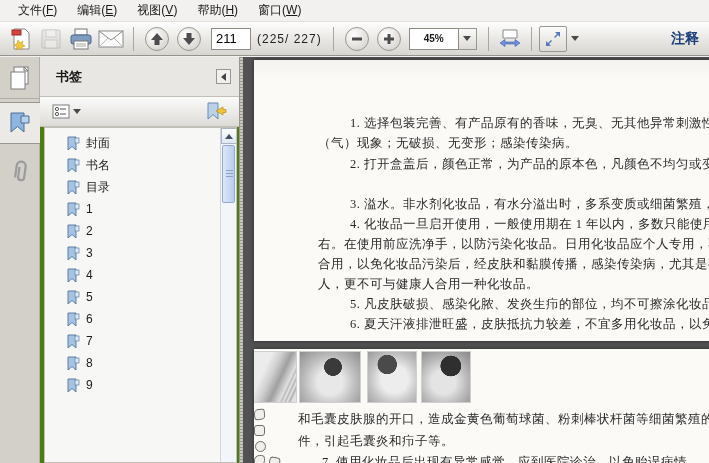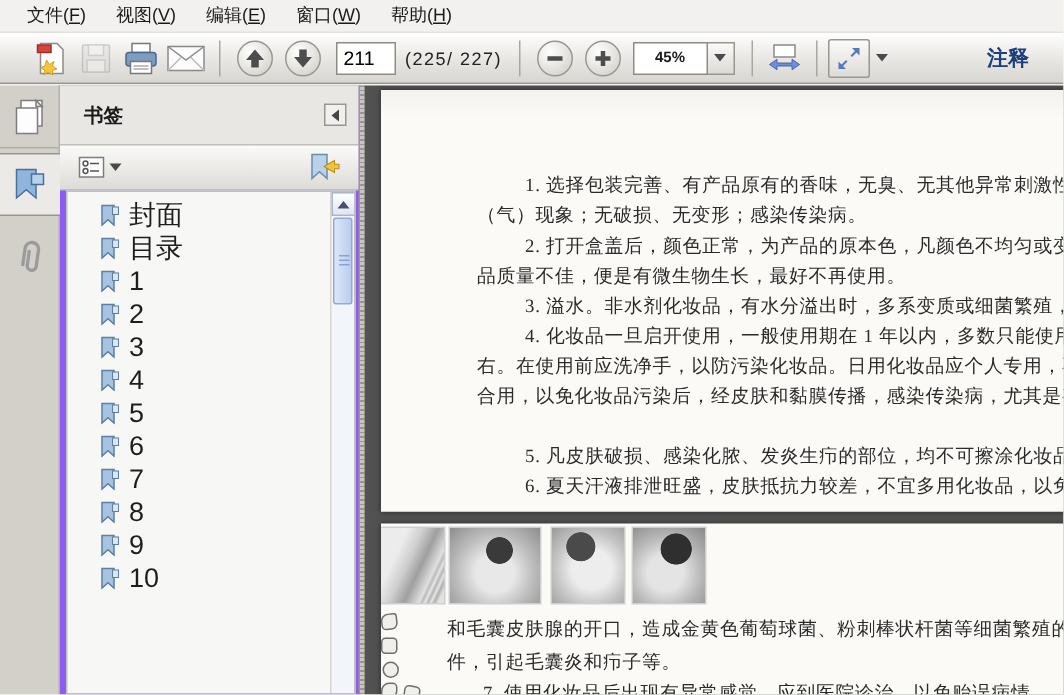--- a/index.html
+++ b/index.html
@@ -6,21 +6,21 @@
   html,body { width:709px; height:463px; overflow:hidden; }
   body { font-family:"Liberation Sans","DejaVu Sans",sans-serif; font-size:12px; color:#1a1a1a; background:#f2f1ef; }
   .window { position:relative; width:709px; height:463px; overflow:hidden; }
 
   
   .menubar { height:22px; background:#f2f1ef; display:flex; align-items:center; padding-left:8px; border-bottom:1px solid #e3e1dd; }
   .menu-item { padding:2px 10px 3px 10px; cursor:default; white-space:nowrap; }
   .menu-item u { text-decoration:underline; }
 
   
-  .toolbar { height:34px; background:linear-gradient(#fefefe,#e6e4e0 60%,#d8d6d1); border-bottom:1px solid #96938c; display:flex; align-items:center; padding:0 19px; }
+  .toolbar { height:34px; background:linear-gradient(#fefefe,#e6e4e0 60%,#d8d6d1); border-bottom:1px solid #96938c; display:flex; align-items:center; padding:0 6px; }
   .tbtn { width:30px; height:28px; display:flex; align-items:center; justify-content:center; border:1px solid transparent; border-radius:3px; }
   .tbtn.disabled { opacity:.45; filter:grayscale(1); }
   .tsep { width:1px; height:24px; background:#aaa79f; margin:0 7px; }
   .circbtn { width:24px; height:24px; border-radius:50%; background:radial-gradient(circle at 35% 30%,#ffffff,#dddbd6 70%,#c9c7c2); border:1px solid #9a978f; display:flex; align-items:center; justify-content:center; margin:0 4px; }
   .page-input { width:40px; height:22px; border:1px solid #8f8c85; background:#fff; font-size:13px; padding:0 4px; text-align:left; margin:0 6px; font-family:"Liberation Sans",sans-serif; }
   .page-count { font-size:12px; color:#222; white-space:nowrap; letter-spacing:1px; margin-right:4px; }
   .zoom-box { display:flex; align-items:stretch; height:22px; margin:0 4px; }
   .zoom-value { width:50px; border:1px solid #8f8c85; background:#fff; display:flex; align-items:center; justify-content:center; font-size:10px;font-weight:bold; }
   .drop-btn { width:18px; border:1px solid #9a978f; border-left:none; background:linear-gradient(#fafaf9,#dcdad5); display:flex; align-items:center; justify-content:center; }
   .caret-down { width:0; height:0; border-left:4px solid transparent; border-right:4px solid transparent; border-top:5px solid #4a4a4a; }
@@ -32,30 +32,30 @@
   
   .main { position:absolute; top:57px; left:0; right:0; bottom:0; display:flex; }
 
   
   .tabstrip { width:40px; background:#d3d0ca; border-right:1px solid #b3b0a9; position:relative; }
   .strip-top { height:42px; display:flex; align-items:center; justify-content:center; border-bottom:1px solid #b3b0a9; }
   .strip-tab { width:40px; height:42px; display:flex; align-items:center; justify-content:center; }
   .strip-tab.selected { background:#eceae7; border-top:1px solid #9a968f; border-bottom:1px solid #9a968f; }
 
   
-  .sidebar { width:200px; background:#8b5cf6; display:flex; flex-direction:column; border-right:1px solid #9a968f; }
+  .sidebar { width:200px; background:#4d7c0f; display:flex; flex-direction:column; border-right:1px solid #9a968f; }
   .sb-header { height:40px; background:#e9e7e4; display:flex; align-items:center; padding:0 8px 0 16px; border-bottom:1px solid #c2bfb9; }
   .sb-title { font-weight:bold; font-size:13px; }
   .collapse-btn { margin-left:auto; width:15px; height:15px; border:1px solid #9a978f; background:#f1f0ee; display:flex; align-items:center; justify-content:center; }
   .caret-left { width:0; height:0; border-top:4px solid transparent; border-bottom:4px solid transparent; border-right:5px solid #444; }
   .sb-options { height:30px; background:linear-gradient(#fbfbfa,#dddbd6); border-bottom:1px solid #c2bfb9; display:flex; align-items:center; padding:0 8px; }
   .opt-btn { display:flex; align-items:center; gap:3px; padding:2px 3px; border:1px solid transparent; }
   .locate-btn { margin-left:auto; }
   .bm-list { flex:1; background:#f7f7f5; border:1px solid #c2bfb9; margin:0 2px 0 4px; position:relative; overflow:hidden; padding:4px 0 0 0; }
-  .bm-item { display:flex; align-items:center; gap:6px; height:22px; padding-left:22px; white-space:nowrap; font-size:18px; color:#1d1d1d; }
+  .bm-item { display:flex; align-items:center; gap:6px; height:22px; padding-left:22px; white-space:nowrap; font-size:12px; color:#1d1d1d; }
   .bm-ico { flex:0 0 auto; }
 
   
   .sb-scroll { position:absolute; top:0; right:0; width:16px; bottom:0; background:#f2f5fa; border-left:1px solid #d7d5d0; }
   .scroll-btn { width:16px; height:16px; background:linear-gradient(#ffffff,#dfe6f2); border:1px solid #aab4c8; display:flex; align-items:center; justify-content:center; }
   .caret-up { width:0; height:0; border-left:4px solid transparent; border-right:4px solid transparent; border-bottom:5px solid #44506b; }
   .scroll-thumb { position:absolute; top:17px; left:1px; width:13px; height:58px; background:linear-gradient(90deg,#dce7f8,#b9cdef); border:1px solid #93a9cf; border-radius:2px; }
   .thumb-grip { position:absolute; top:24px; left:3px; width:7px; height:1px; background:#8aa3cd; box-shadow:0 3px 0 #8aa3cd, 0 6px 0 #8aa3cd; }
 
   
@@ -89,24 +89,24 @@
 
   svg { display:block; }
 </style>
 </head>
 <body>
 
 <div class="window">
 
   <div class="menubar">
     <div class="menu-item"><span>文件(</span><u>F</u><span>)</span></div>
+    <div class="menu-item"><span>编辑(</span><u>E</u><span>)</span></div>
     <div class="menu-item"><span>视图(</span><u>V</u><span>)</span></div>
-    <div class="menu-item"><span>编辑(</span><u>E</u><span>)</span></div>
+    <div class="menu-item"><span>帮助(</span><u>H</u><span>)</span></div>
     <div class="menu-item"><span>窗口(</span><u>W</u><span>)</span></div>
-    <div class="menu-item"><span>帮助(</span><u>H</u><span>)</span></div>
   </div>
 
   <div class="toolbar">
     <div class="tbtn">
       <svg width="22" height="24" viewBox="0 0 22 24">
         <path d="M4 2 h11 l4 4 v16 h-15 z" fill="#ffffff" stroke="#8a8a8a"></path>
         <rect x="2" y="3" width="9" height="5" fill="#d6453c" stroke="#9c2f28"></rect>
         <path d="M8 13 l2 3 3-2 -1 3 3 2 -3 1 0 3 -3-2 -3 2 1-3 -3-2 3-1 z" fill="#f5c63a" stroke="#c79b1e" stroke-width=".6"></path>
       </svg>
     </div>
@@ -237,20 +237,27 @@
               <path d="M1 1 h8 v13 l-4 -3.5 L1 14 z" fill="#a6c4e2" stroke="#5e7fa2"></path>
               <rect x="8" y="2" width="4" height="5" fill="#dce9f5" stroke="#5e7fa2" stroke-width=".7"></rect>
             </svg>
             <span>封面</span>
           </div>
         <div class="bm-item">
             <svg class="bm-ico" width="13" height="15" viewBox="0 0 13 15">
               <path d="M1 1 h8 v13 l-4 -3.5 L1 14 z" fill="#a6c4e2" stroke="#5e7fa2"></path>
               <rect x="8" y="2" width="4" height="5" fill="#dce9f5" stroke="#5e7fa2" stroke-width=".7"></rect>
             </svg>
+            <span>书名</span>
+          </div>
+        <div class="bm-item">
+            <svg class="bm-ico" width="13" height="15" viewBox="0 0 13 15">
+              <path d="M1 1 h8 v13 l-4 -3.5 L1 14 z" fill="#a6c4e2" stroke="#5e7fa2"></path>
+              <rect x="8" y="2" width="4" height="5" fill="#dce9f5" stroke="#5e7fa2" stroke-width=".7"></rect>
+            </svg>
             <span>目录</span>
           </div>
         <div class="bm-item">
             <svg class="bm-ico" width="13" height="15" viewBox="0 0 13 15">
               <path d="M1 1 h8 v13 l-4 -3.5 L1 14 z" fill="#a6c4e2" stroke="#5e7fa2"></path>
               <rect x="8" y="2" width="4" height="5" fill="#dce9f5" stroke="#5e7fa2" stroke-width=".7"></rect>
             </svg>
             <span>1</span>
           </div>
         <div class="bm-item">
@@ -301,52 +308,45 @@
               <rect x="8" y="2" width="4" height="5" fill="#dce9f5" stroke="#5e7fa2" stroke-width=".7"></rect>
             </svg>
             <span>8</span>
           </div>
         <div class="bm-item">
             <svg class="bm-ico" width="13" height="15" viewBox="0 0 13 15">
               <path d="M1 1 h8 v13 l-4 -3.5 L1 14 z" fill="#a6c4e2" stroke="#5e7fa2"></path>
               <rect x="8" y="2" width="4" height="5" fill="#dce9f5" stroke="#5e7fa2" stroke-width=".7"></rect>
             </svg>
             <span>9</span>
-          </div>
-        <div class="bm-item">
-            <svg class="bm-ico" width="13" height="15" viewBox="0 0 13 15">
-              <path d="M1 1 h8 v13 l-4 -3.5 L1 14 z" fill="#a6c4e2" stroke="#5e7fa2"></path>
-              <rect x="8" y="2" width="4" height="5" fill="#dce9f5" stroke="#5e7fa2" stroke-width=".7"></rect>
-            </svg>
-            <span>10</span>
           </div>
         <div class="sb-scroll">
           <div class="scroll-btn">
               <span class="caret-up"></span>
             </div>
           <div class="scroll-thumb">
               <span class="thumb-grip"></span>
             </div>
         </div>
       </div>
     </div>
 
     <div class="splitter"></div>
 
     <div class="docarea">
 
       <div class="page page1">
         <div class="doc-line indent" style="top:55px;">1. 选择包装完善、有产品原有的香味，无臭、无其他异常刺激性气味；无冒烟</div>
         <div class="doc-line" style="top:75px;">（气）现象；无破损、无变形；感染传染病。</div>
         <div class="doc-line indent" style="top:96px;">2. 打开盒盖后，颜色正常，为产品的原本色，凡颜色不均匀或变色者不是产</div>
-        <div class="doc-line" style="top:116px;">品质量不佳，便是有微生物生长，最好不再使用。</div>
         <div class="doc-line indent" style="top:136px;">3. 溢水。非水剂化妆品，有水分溢出时，多系变质或细菌繁殖，不能再用。</div>
         <div class="doc-line indent" style="top:156px;">4. 化妆品一旦启开使用，一般使用期在 1 年以内，多数只能使用 3 个月左</div>
         <div class="doc-line" style="top:176px;">右。在使用前应洗净手，以防污染化妆品。日用化妆品应个人专用，不宜一家人</div>
         <div class="doc-line" style="top:196px;">合用，以免化妆品污染后，经皮肤和黏膜传播，感染传染病，尤其是有皮肤病的</div>
+        <div class="doc-line" style="top:216px;">人，更不可与健康人合用一种化妆品。</div>
         <div class="doc-line indent" style="top:236px;">5. 凡皮肤破损、感染化脓、发炎生疖的部位，均不可擦涂化妆品。</div>
         <div class="doc-line indent" style="top:256px;">6. 夏天汗液排泄旺盛，皮肤抵抗力较差，不宜多用化妆品，以免堵塞汗腺口</div>
       </div>
 
       <div class="page page2">
         <div class="photo photo1"></div>
         <div class="photo photo2"></div>
         <div class="photo photo3"></div>
         <div class="photo photo4"></div>
         <span class="stamp r1"></span>

